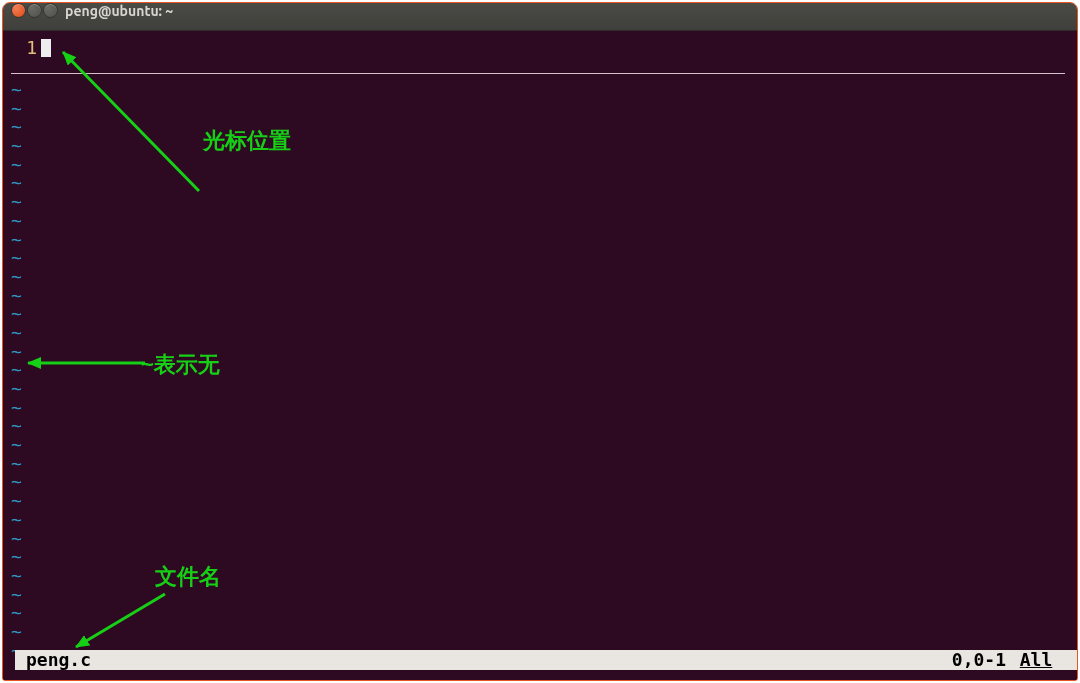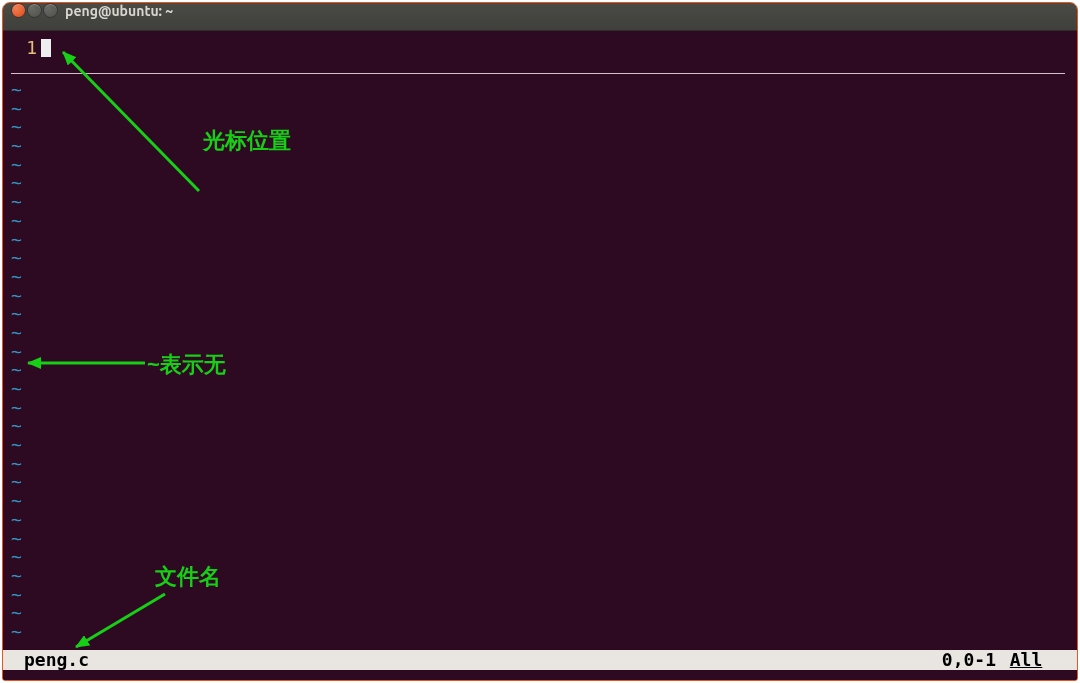--- a/index.html
+++ b/index.html
@@ -87,27 +87,27 @@
     }
     .tilde-col {
       position: absolute;
       left: 8px;
       top: 50px;
       color: #2f98c2;
     }
     .tilde-col div { height: 18.7px; }
     .statusbar {
       position: absolute;
-      left: 0; right: 0; bottom: 10px;
+      left: 12px; right: 0; bottom: 10px;
       height: 20px;
       background: #e9e5e0;
       color: #000;
       display: flex;
       align-items: center;
-      padding: 0 21px;
+      padding: 0 11px;
       font-weight: bold;
       font-size: 18px;
     }
     .status-file { flex: 0 0 auto; }
     .status-gap  { flex: 1 1 auto; }
     .status-pos  { width: 150px; text-align: right; }
     .status-all  { width: 60px; text-align: center; text-decoration: underline; }
     .cmdline {
       position: absolute;
       left: 0; right: 0; bottom: 0;
@@ -202,14 +202,14 @@
   </defs>
 
   <line x1="199" y1="191" x2="63" y2="52" stroke="#16d016" stroke-width="3" marker-end="url(#arrowhead)"></line>
 
   <line x1="145" y1="363" x2="28" y2="363" stroke="#16d016" stroke-width="3" marker-end="url(#arrowhead)"></line>
 
   <line x1="165" y1="594" x2="76" y2="647" stroke="#16d016" stroke-width="3" marker-end="url(#arrowhead)"></line>
 </svg>
 
 <div class="annot-label" style="left:160px; top:126px;margin-left:43px;">光标位置</div>
-<div class="annot-label" style="left:147px; top:350px;">~表示无</div>
+<div class="annot-label" style="left:141px; top:350px;">~表示无</div>
 <div class="annot-label" style="left:155px; top:562px;text-align:center;">文件名</div>
 
 </body></html>

